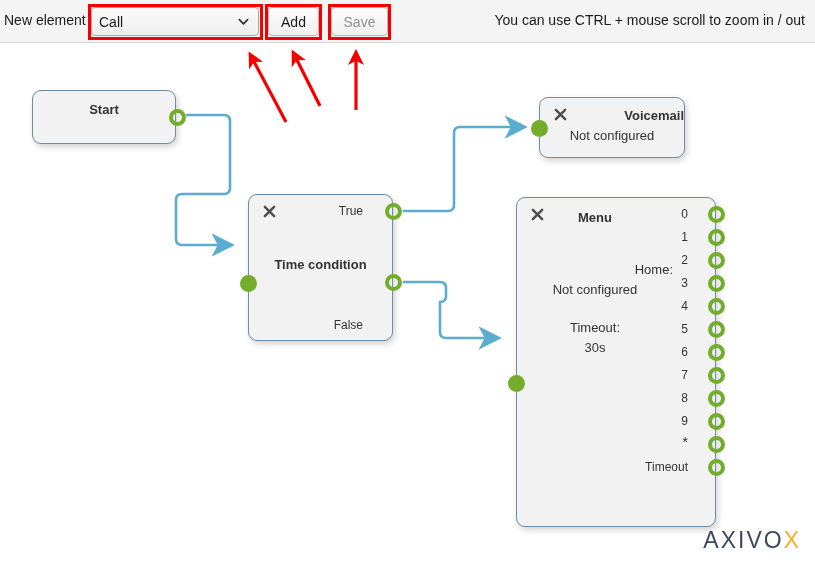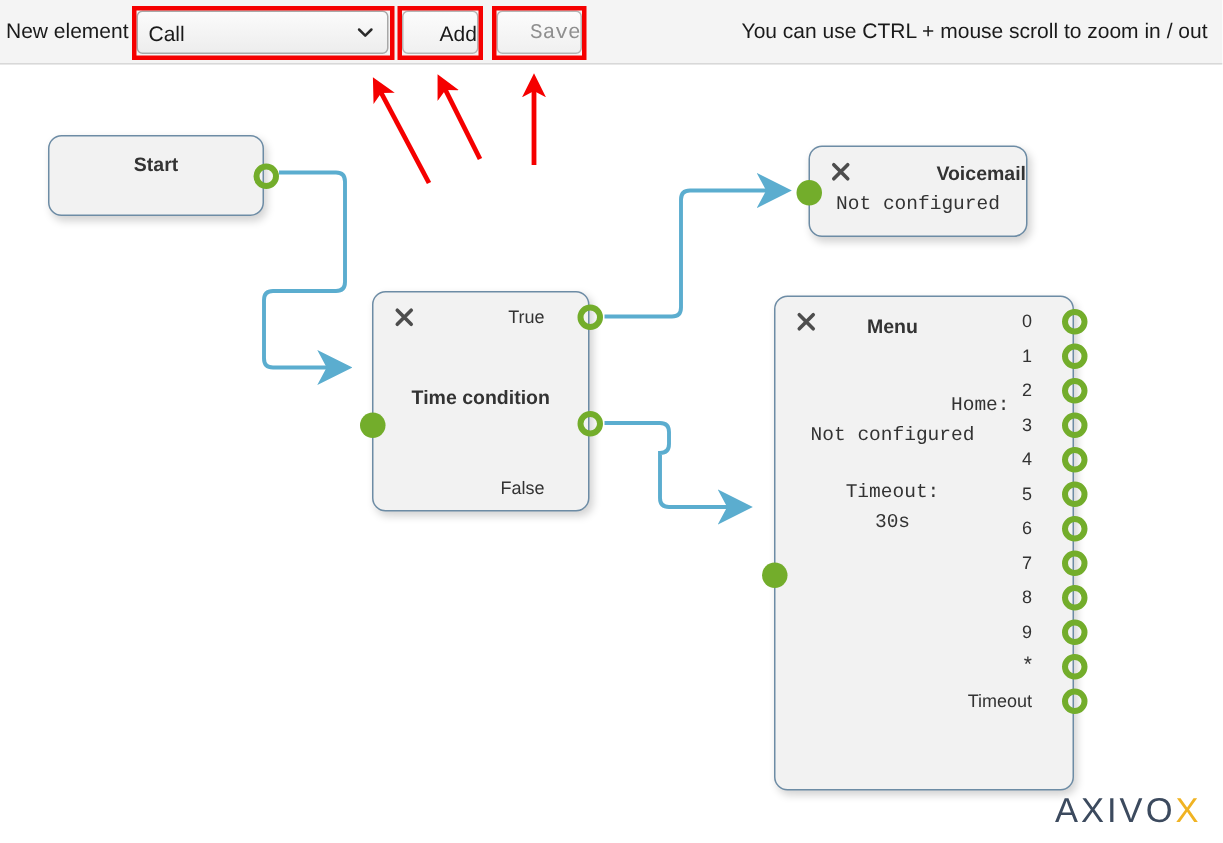--- a/index.html
+++ b/index.html
@@ -58,24 +58,23 @@
     top: 7px;
     height: 29px;
     box-sizing: border-box;
     font-family: "Liberation Sans", sans-serif;
     font-size: 14px;
     border: 1px solid #b5b5b5;
     border-radius: 4px;
     background: linear-gradient(to bottom, #fcfcfc 0%, #f0f0f0 100%);
     padding: 0;
     cursor: pointer;
-    text-align: right;
   }
   #add-button   { left: 268px; width: 51px; color: #1a1a1a; }
-  #save-button  { left: 331px; width: 57px; color: #8f8f8f; font-family: Liberation Mono, monospace; }
+  #save-button  { left: 331px; width: 57px; color: #8f8f8f; }
 
   #hint-text {
     position: absolute;
     right: 10px; top: 12px;
     font-size: 14px;
     color: #1a1a1a;
     white-space: nowrap;
   }
 
   
@@ -126,21 +125,20 @@
     font-weight: bold;
     color: #333333;
   }
   .node-sub {
     position: absolute;
     left: 0; right: 0;
     text-align: center;
     font-size: 13px;
     color: #333333;
     line-height: 20px;
-    font-family: Liberation Mono, monospace;
   }
   .close-icon {
     position: absolute;
     left: 14px; top: 10px;
     width: 13px; height: 13px;
     cursor: pointer;
   }
 
   
   .port {

